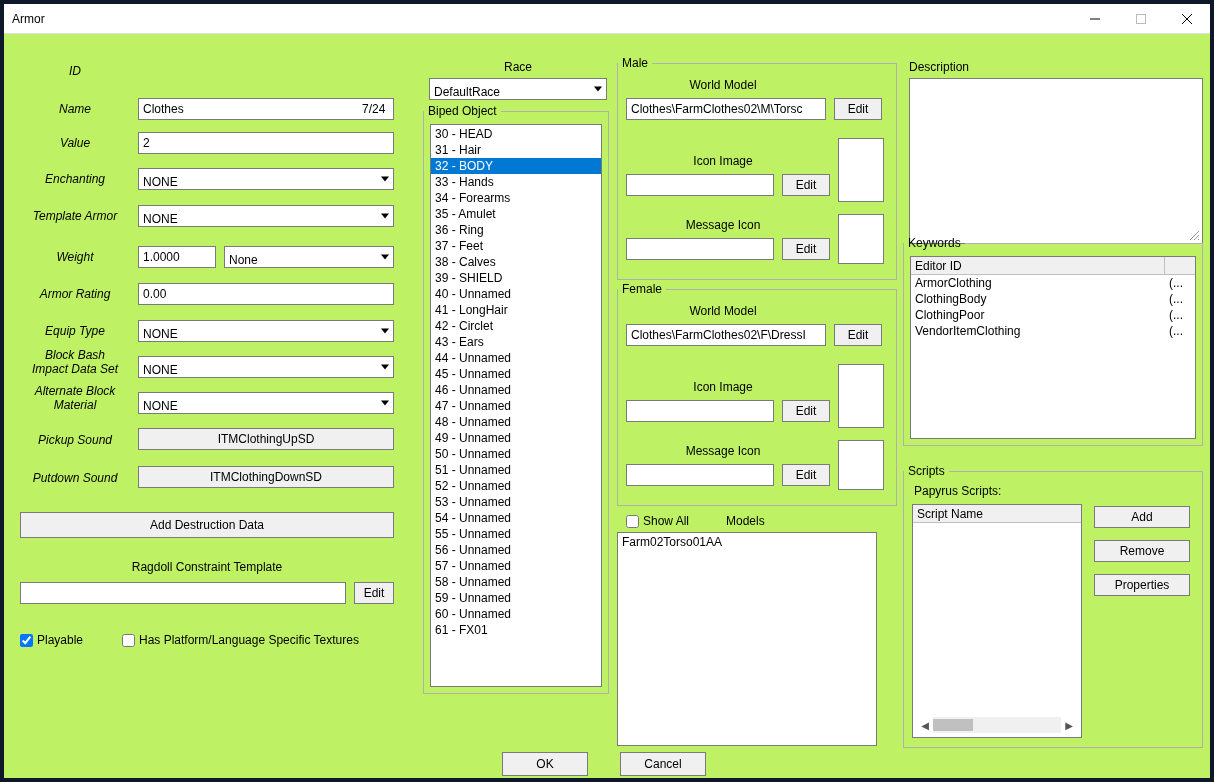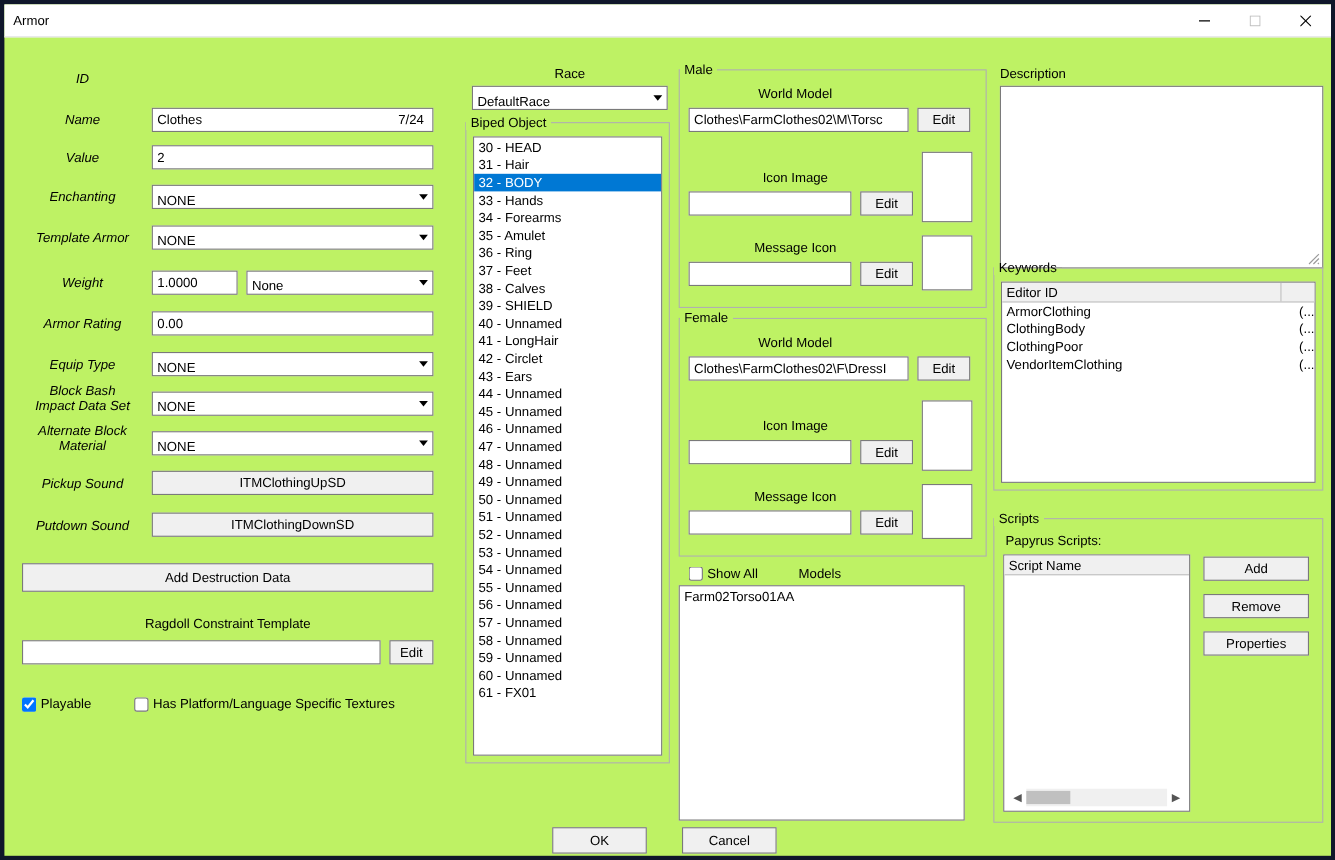--- a/index.html
+++ b/index.html
@@ -131,21 +131,20 @@
     padding: 0 4px;
     border-right: 1px solid #c0c0c0;
     height: 100%;
     display: flex; align-items: center;
     font-size: 12px;
   }
   .grid-row {
     height: 16px;
     display: flex;
     align-items: center;
-    gap: 12px;
   }
   .grid-cell {
     padding: 0 4px;
     font-size: 12px;
     white-space: nowrap;
     overflow: hidden;
   }
   .hscroll {
     position: absolute;
     left: 4px; bottom: 4px; right: 4px;

